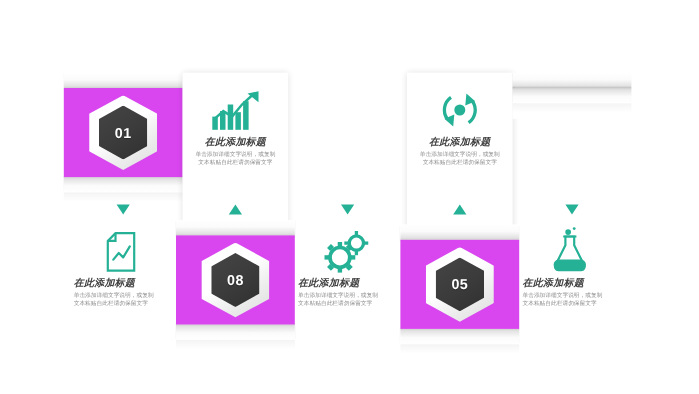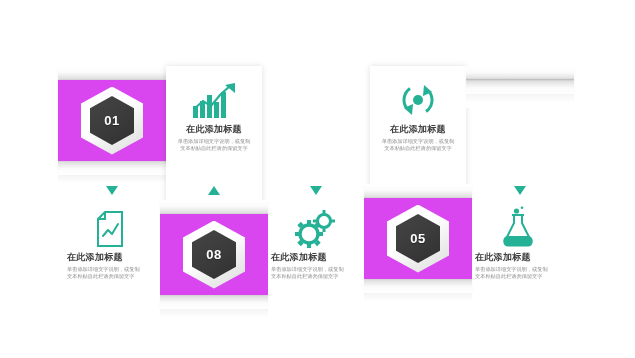--- a/index.html
+++ b/index.html
@@ -61,21 +61,21 @@
     background:#ffffff;
     box-shadow:0 0 6px rgba(0,0,0,.13);
   }
   .txtcard .inner{padding:0 5px;}
   .ticon{
     height:44px;display:flex;align-items:flex-end;justify-content:center;
     padding-bottom:3px;
   }
   .ttitle{
     font-size:9px;font-weight:bold;color:#404040;letter-spacing:.3px;
-    line-height:12px;white-space:nowrap;
+    line-height:12px;white-space:nowrap;font-style:italic;
   }
   .tbody{
     font-size:5.2px;color:#8e8e8e;line-height:7.4px;margin-top:2.5px;
     white-space:nowrap;
   }
   .txtcard.align-left .ttitle,.txtcard.align-left .tbody{text-align:left;}
   .txtcard.align-center .ttitle,.txtcard.align-center .tbody{text-align:center;}
 
   
   .arrow{position:absolute;width:0;height:0;}
@@ -220,21 +220,21 @@
             </g>
           </svg>
         </div>
         <div class="ttitle">在此添加标题</div>
         <div class="tbody">单击添加详细文字说明，或复制</div>
         <div class="tbody" style="margin-top:0;">文本粘贴自此栏请勿保留文字</div>
       </div>
     </div>
   </div>
 
-  <div class="numcard" style="left:364px;top:184px;text-decoration:underline;">
+  <div class="numcard" style="left:364px;top:204px;text-decoration:underline;">
     <div class="banner-top"></div>
     <div class="body">
       <div class="hexwrap">
         <div class="hex outer"></div>
         <div class="hex inner"></div>
         <div class="hexnum">05</div>
       </div>
     </div>
     <div class="banner-bot"></div>
     <div class="tail"></div>

